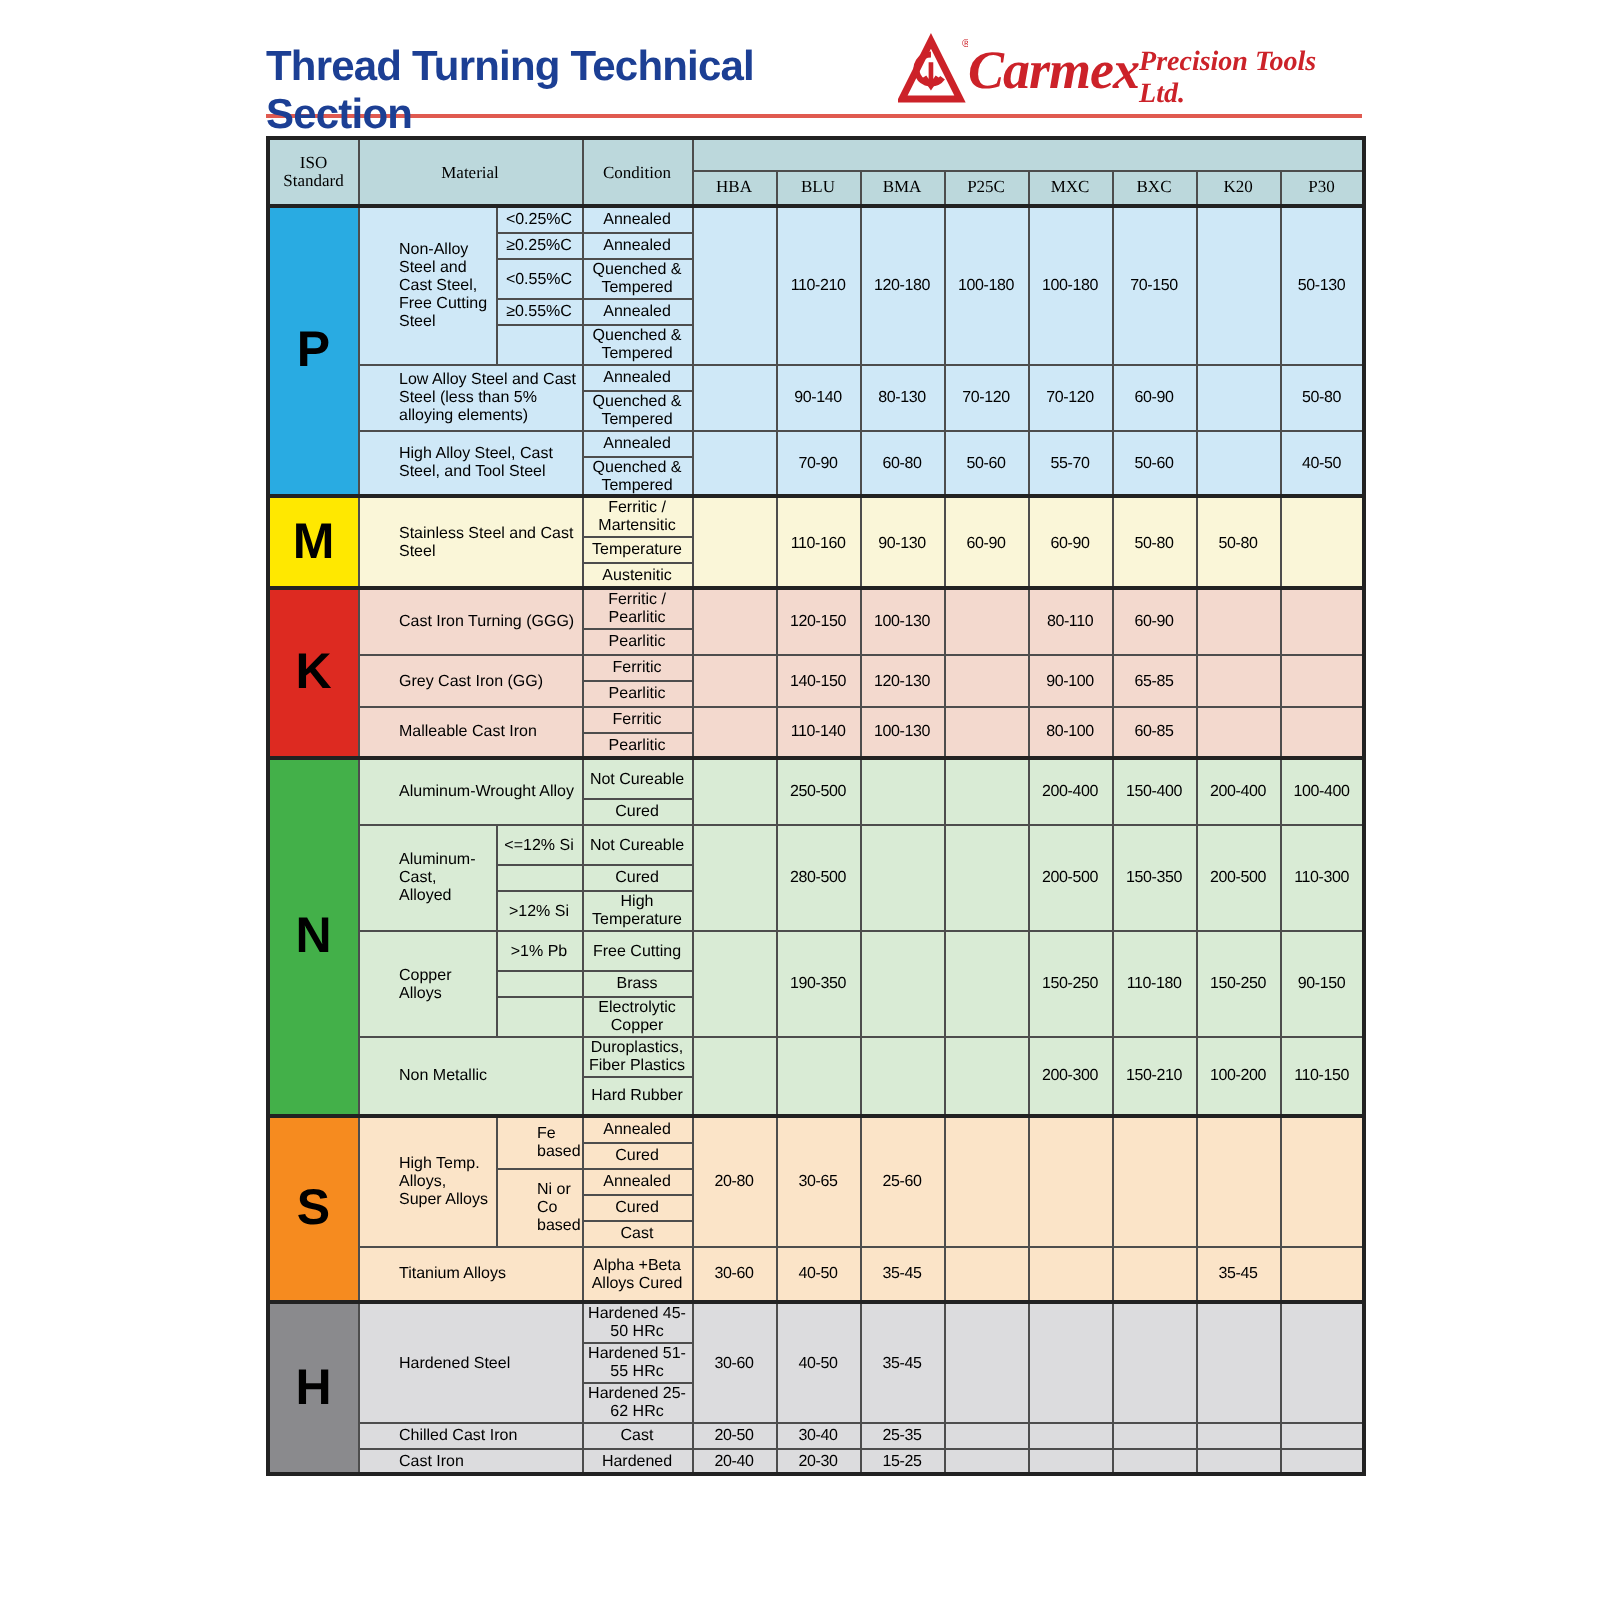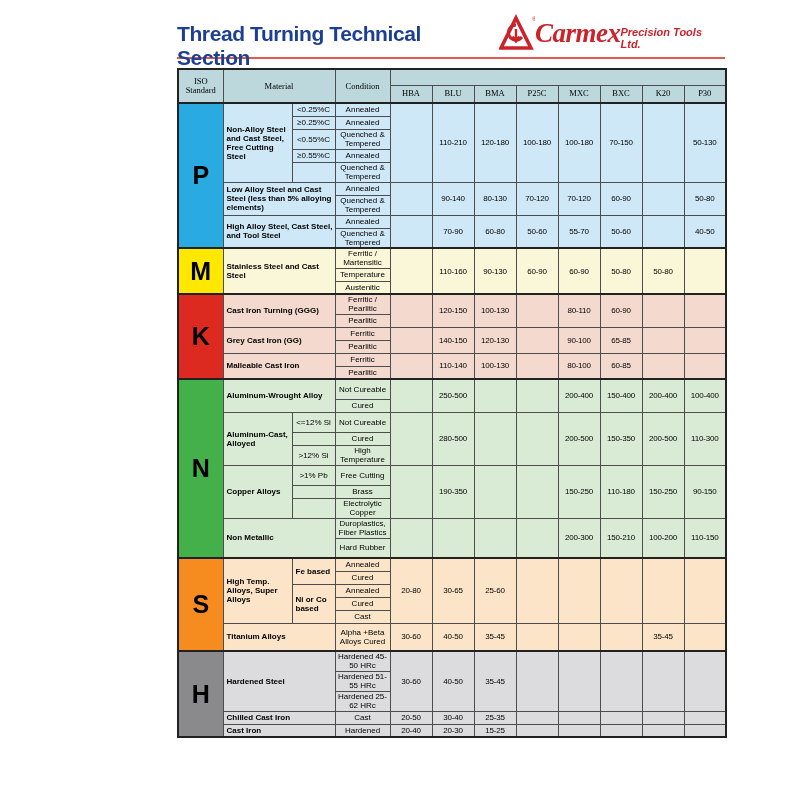--- a/index.html
+++ b/index.html
@@ -1,46 +1,46 @@
 <!DOCTYPE html>
 <html><head>
 <meta charset="utf-8">
 <style>
   html,body { margin:0; padding:0; }
   body {
     width:800px; height:800px; background:#ffffff; position:relative;
     font-family:"Liberation Sans", sans-serif; color:#000;
   }
-  .content { position:absolute; left:133px; top:14px; width:548px;margin-left:44px; }
+  .content { position:absolute; left:133px; top:14px; width:548px; }
 
   
   .topbar { display:flex; justify-content:space-between; align-items:flex-start; height:42px; }
   .page-title { font-size:21px; font-weight:bold; color:#1c3f94; letter-spacing:-0.4px; padding-top:8px; }
   .logo { display:flex; align-items:center; gap:0; }
   .logo svg { display:block; }
   .brand { font-family:"Liberation Serif", serif; font-style:italic; font-weight:bold; font-size:27px; color:#cc2229; letter-spacing:-0.5px; }
-  .tagline { font-family:Liberation Sans, sans-serif; font-style:italic; font-weight:bold; font-size:11px; color:#cc2229; padding-top:10px; }
+  .tagline { font-family:Liberation Serif, serif; font-style:italic; font-weight:bold; font-size:14px; color:#cc2229; padding-top:10px; }
   .redline { height:2px; background:#e05a50; margin-top:1px; }
 
   .subtitle { margin-top:29px; font-size:19px; font-weight:bold; font-style:italic; color:#1c3f94; letter-spacing:-0.4px; }
 
   
   table { border-collapse:collapse; table-layout:fixed; width:548px; margin-top:9px; border:2px solid #222; }
   col.c-iso{width:45px} col.c-mat{width:69px} col.c-spec{width:43px} col.c-cond{width:55px} col.c-val{width:42px}
   td, th {
     border:1px solid #4d4d4d; padding:0 1px; text-align:center; vertical-align:middle;
     font-size:8px; line-height:9px; overflow:hidden; background:var(--row,#fff); font-weight:normal;
   }
   thead { --row:#bcd8dc; }
   thead th { font-size:8.5px;font-family:Liberation Serif, serif; }
   tbody { border-top:2px solid #222; }
   tr.ht{height:16px} tr.hg{height:18px}
   tr.rs{height:13px} tr.rd{height:20px} tr.rt{height:28px}
   td.iso-cell { font-size:25px; font-weight:bold; line-height:25px; }
-  td.mat { text-align:left; padding:0 2px 0 3px;font-weight:bold; }
+  td.mat { text-align:left; padding:0 2px 0 20px; }
   td.val { letter-spacing:-0.2px; }
 </style>
 </head>
 <body>
 
 <div class="content">
 
   <div class="topbar">
     <div class="page-title">Thread Turning Technical Section</div>
     <div class="logo">

